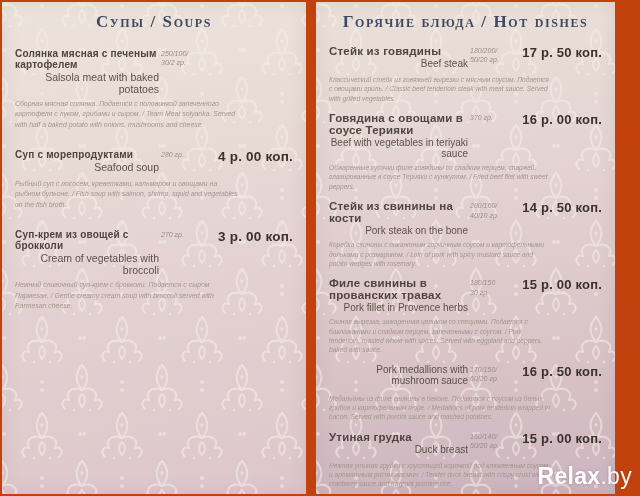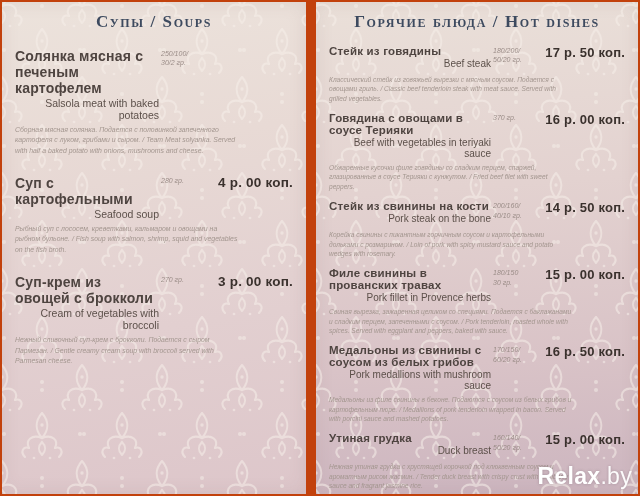--- a/index.html
+++ b/index.html
@@ -9,38 +9,38 @@
   }
   .page{
     position:absolute;top:2px;height:492px;overflow:hidden;
     box-shadow:inset 0 0 18px rgba(120,90,90,.12);
   }
   .page-left{
     left:2px;width:304px;
     background:linear-gradient(172deg,#ece3dc 0%,#e8dad5 30%,#e2cfd0 65%,#ddc6ca 100%);
   }
   .page-right{
-    left:316px;width:322px;
+    left:316px;width:299px;
     background:linear-gradient(176deg,#eae0d9 0%,#e3d2d0 38%,#d9c3c7 72%,#ccb5bf 100%);
   }
   .bg{position:absolute;left:0;top:0;width:100%;height:100%;pointer-events:none;}
   .content{position:relative;padding:8px 13px 0 13px;}
   .page-title{
     font-family:"Liberation Serif",serif;font-variant:small-caps;font-weight:700;
     font-size:17px;letter-spacing:1.6px;color:#3d4a5f;text-align:center;
     margin:2px 0 0 0;
   }
   .page-left .items{margin-top:16px;}
   .page-right .items{margin-top:13px;}
   .item{margin-bottom:0;}
   .page-left .item{margin-bottom:19px;}
   .page-right .item{margin-bottom:9px;}
   .row{position:relative;padding-right:134px;min-height:26px;}
   .ru{font-weight:700;color:#4e4440;letter-spacing:.2px;}
-  .page-left .ru{font-size:14px;}
+  .page-left .ru{font-size:10px;}
   .page-right .ru{font-size:11.5px;}
   .en{font-weight:400;color:#5c504a;margin-top:1px;text-align:right;}
   .page-left .en{font-size:10.5px;}
   .page-right .en{font-size:10px;}
   .portion{
     position:absolute;top:1px;right:88px;width:44px;
     font-size:7px;font-style:italic;color:#9b8d88;line-height:1.35;
     white-space:pre-line;text-align:left;
   }
   .price{
@@ -107,21 +107,21 @@
         <div class="en">Salsola meat with baked potatoes</div>
       </div>
       <div class="portion">250/100/
 30/2 гр.</div>
     </div>
     <div class="desc">Сборная мясная солянка. Подается с половинкой запеченного картофеля с луком, грибами и сыром. / Team Meat solyanka. Served with half a baked potato with onions, mushrooms and cheese.</div>
   </div>
           <div class="item">
     <div class="row">
       <div class="names">
-        <div class="ru">Суп с картофельными</div>
+        <div class="ru">Суп с морепродуктами</div>
         <div class="en">Seafood soup</div>
       </div>
       <div class="portion">280 гр.</div>
       <div class="price">4 р. 00 коп.</div>
     </div>
     <div class="desc">Рыбный суп с лососем, креветками, кальмаром и овощами на рыбном бульоне. / Fish soup with salmon, shrimp, squid and vegetables on the fish broth.</div>
   </div>
           <div class="item">
     <div class="row">
       <div class="names">
@@ -187,21 +187,20 @@
       </div>
       <div class="portion">180/150
 30 гр.</div>
       <div class="price">15 р. 00 коп.</div>
     </div>
     <div class="desc">Свиная вырезка, зажаренная целиком со специями. Подается с баклажанами и сладким перцем, запеченными с соусом. / Pork tenderloin, roasted whole with spices. Served with eggplant and peppers, baked with sauce.</div>
   </div>
           <div class="item">
     <div class="row">
       <div class="names">
-        <div class="ru">Медальоны из свинины с соусом из белых грибов</div>
         <div class="en">Pork medallions with mushroom sauce</div>
       </div>
       <div class="portion">170/150/
 60/20 гр.</div>
       <div class="price">16 р. 50 коп.</div>
     </div>
     <div class="desc">Медальоны из филе свинины в беконе. Подаются с соусом из белых грибов и картофельным пюре. / Medallions of pork tenderloin wrapped in bacon. Served with porcini sauce and mashed potatoes.</div>
   </div>
           <div class="item">
     <div class="row">

